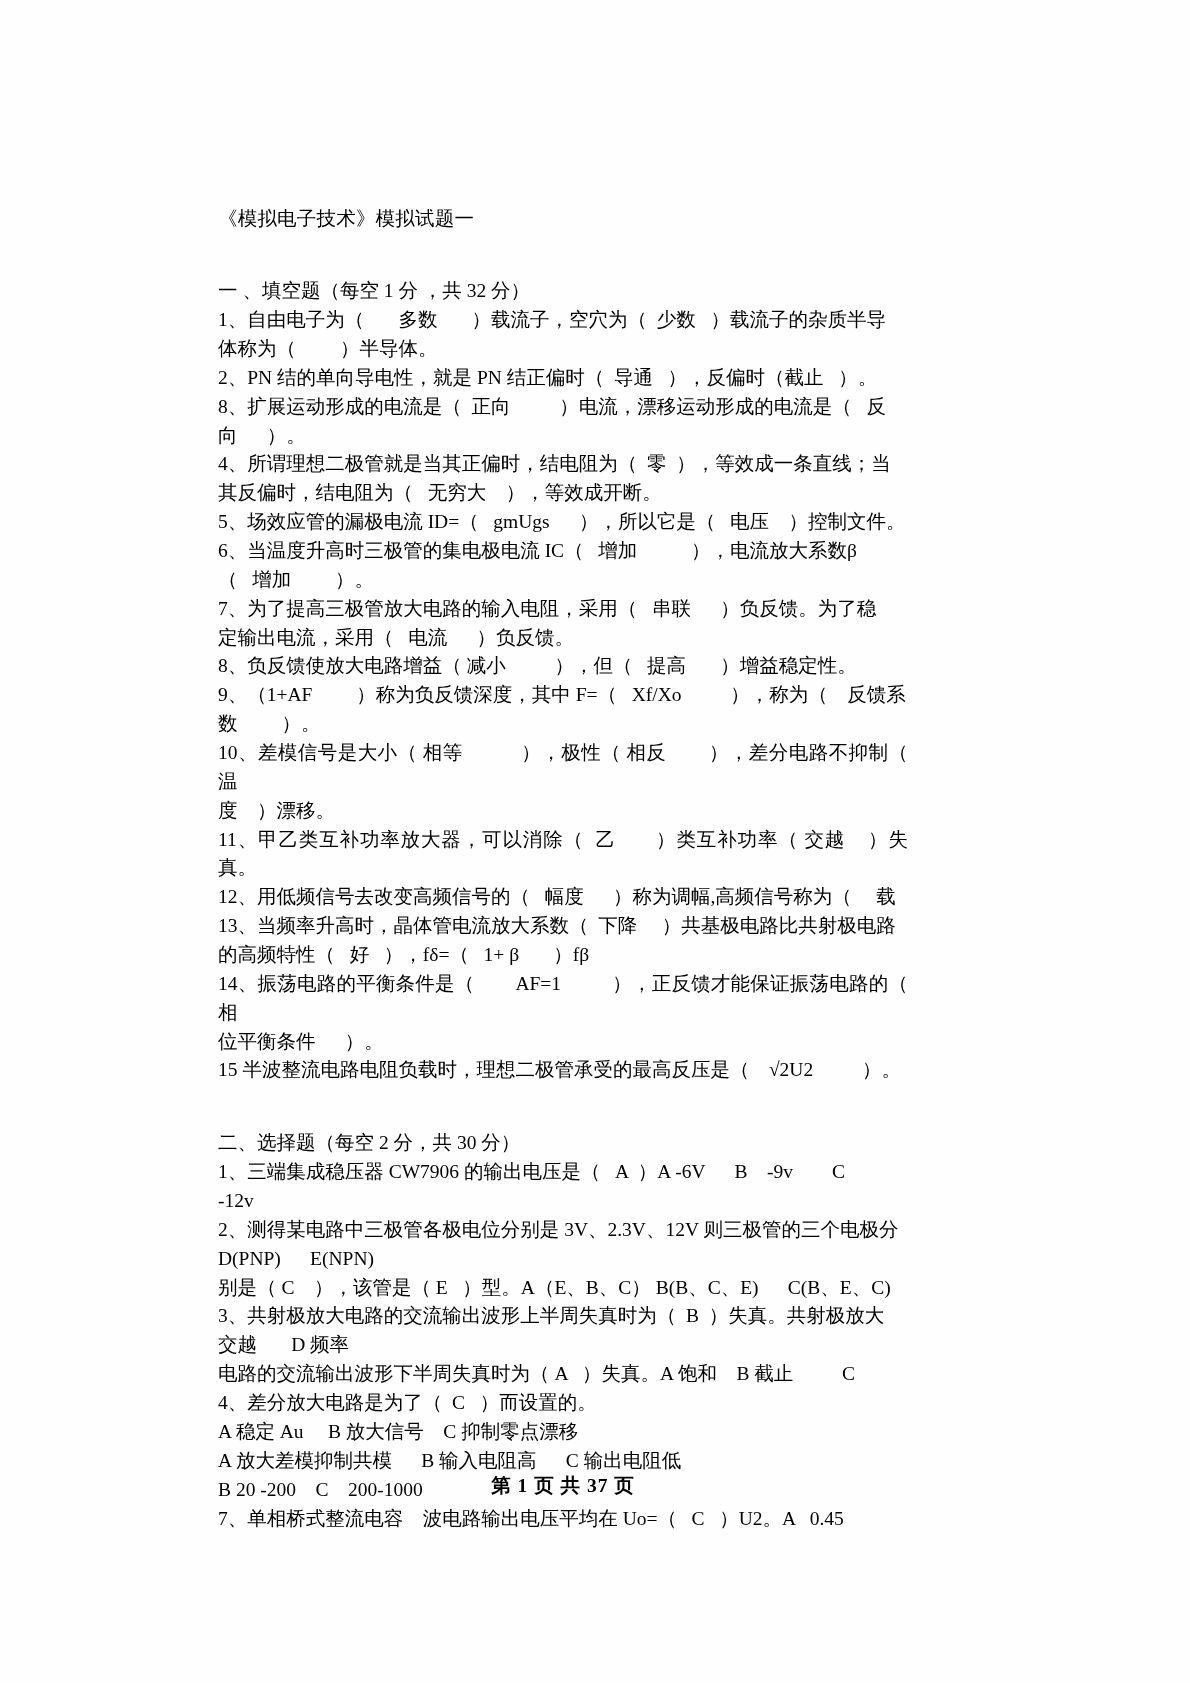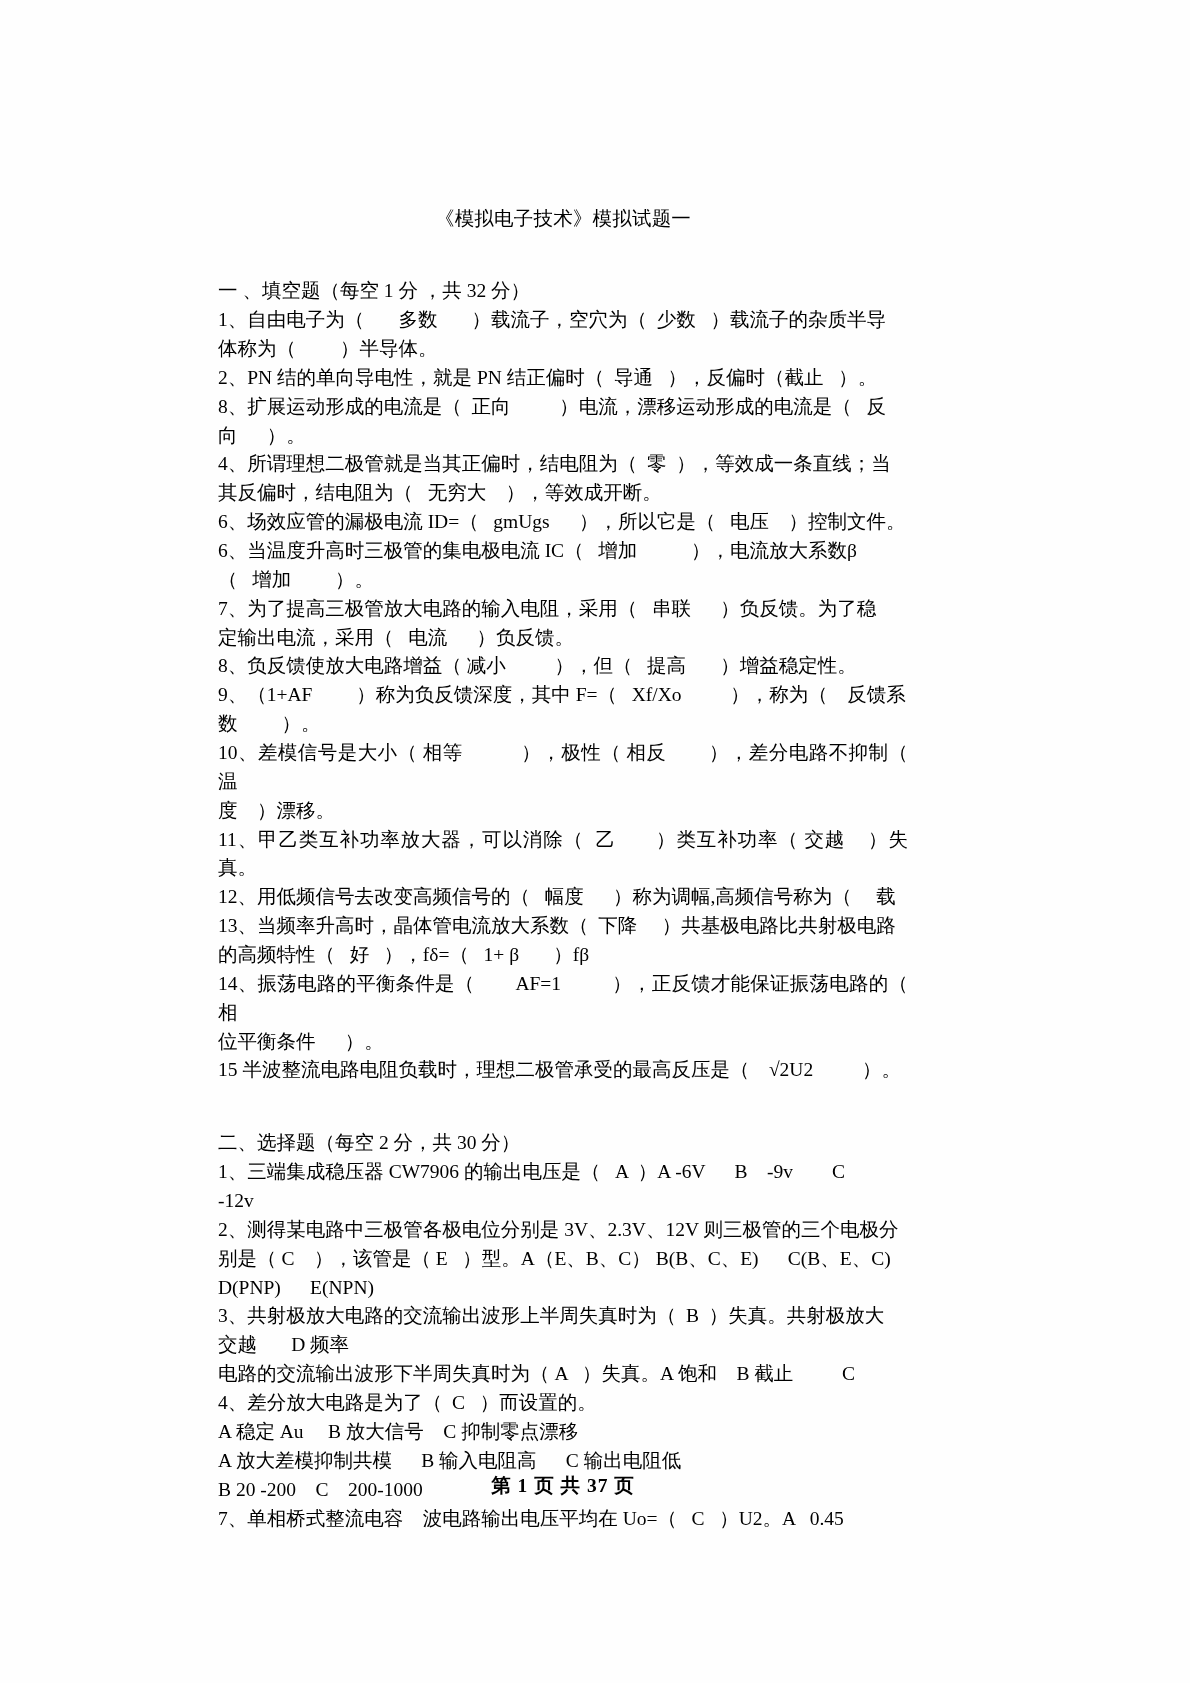--- a/index.html
+++ b/index.html
@@ -23,21 +23,21 @@
     height: 1683px;
     background: #fefefe;
   }
   .content {
     position: absolute;
     left: 218px;
     top: 205px;
     width: 690px;
   }
   .doc-title {
-    text-align: center;
+    text-align: left;
     font-size: 19.5px;
     line-height: 1.45;
     margin-bottom: 14px;
     letter-spacing: 0.2px;
   }
   .line {
     font-size: 19.5px;
     line-height: 1.48;
     text-align: justify;
     text-justify: inter-ideograph;
@@ -72,21 +72,21 @@
 
     <div>
       <div class="section-head">一 、填空题（每空 1 分 ，共 32 分）</div>
       <div class="line">1、自由电子为（       多数       ）载流子，空穴为（  少数   ）载流子的杂质半导</div>
       <div class="line">体称为（         ）半导体。</div>
       <div class="line">2、PN 结的单向导电性，就是 PN 结正偏时（  导通   ），反偏时（截止   ）。</div>
       <div class="line">8、扩展运动形成的电流是（  正向          ）电流，漂移运动形成的电流是（   反</div>
       <div class="line">向      ）。</div>
       <div class="line">4、所谓理想二极管就是当其正偏时，结电阻为（  零  ），等效成一条直线；当</div>
       <div class="line">其反偏时，结电阻为（   无穷大    ），等效成开断。</div>
-      <div class="line">6、场效应管的漏极电流 ID=（   gmUgs      ），所以它是（   电压    ）控制文件。</div>
+      <div class="line">5、场效应管的漏极电流 ID=（   gmUgs      ），所以它是（   电压    ）控制文件。</div>
       <div class="line">6、当温度升高时三极管的集电极电流 IC（   增加           ），电流放大系数β</div>
       <div class="line">（   增加         ）。</div>
       <div class="line">7、为了提高三极管放大电路的输入电阻，采用（   串联      ）负反馈。为了稳</div>
       <div class="line">定输出电流，采用（   电流      ）负反馈。</div>
       <div class="line">8、负反馈使放大电路增益（ 减小          ），但（   提高       ）增益稳定性。</div>
       <div class="line">9、（1+AF         ）称为负反馈深度，其中 F=（   Xf/Xo          ），称为（    反馈系</div>
       <div class="line">数         ）。</div>
       <div class="line">10、差模信号是大小（ 相等           ），极性（ 相反        ），差分电路不抑制（ 温</div>
       <div class="line">度    ）漂移。</div>
       <div class="line">11、甲乙类互补功率放大器，可以消除（  乙       ）类互补功率（ 交越    ）失真。</div>
@@ -98,22 +98,22 @@
       <div class="line">15 半波整流电路电阻负载时，理想二极管承受的最高反压是（    √2U2          ）。</div>
       <div class="line"></div>
       <div class="line"></div>
     </div>
 
     <div>
       <div class="section-head">二、选择题（每空 2 分，共 30 分）</div>
       <div class="line">1、三端集成稳压器 CW7906 的输出电压是（   A  ）A -6V      B    -9v        C</div>
       <div class="line">-12v</div>
       <div class="line">2、测得某电路中三极管各极电位分别是 3V、2.3V、12V 则三极管的三个电极分</div>
+      <div class="line">D(PNP)      E(NPN)</div>
       <div class="line">别是（ C    ），该管是（ E   ）型。A（E、B、C） B(B、C、E)      C(B、E、C)</div>
-      <div class="line">D(PNP)      E(NPN)</div>
       <div class="line">3、共射极放大电路的交流输出波形上半周失真时为（  B  ）失真。共射极放大</div>
       <div class="line">交越       D 频率</div>
       <div class="line">电路的交流输出波形下半周失真时为（ A   ）失真。A 饱和    B 截止          C</div>
       <div class="line">4、差分放大电路是为了（  C   ）而设置的。</div>
       <div class="line">A 稳定 Au     B 放大信号    C 抑制零点漂移</div>
       <div class="line">A 放大差模抑制共模      B 输入电阻高      C 输出电阻低</div>
       <div class="line">B 20 -200    C    200-1000</div>
       <div class="line">7、单相桥式整流电容    波电路输出电压平均在 Uo=（   C   ）U2。A   0.45</div>
       <div class="line"></div>
       <div class="line"></div>

